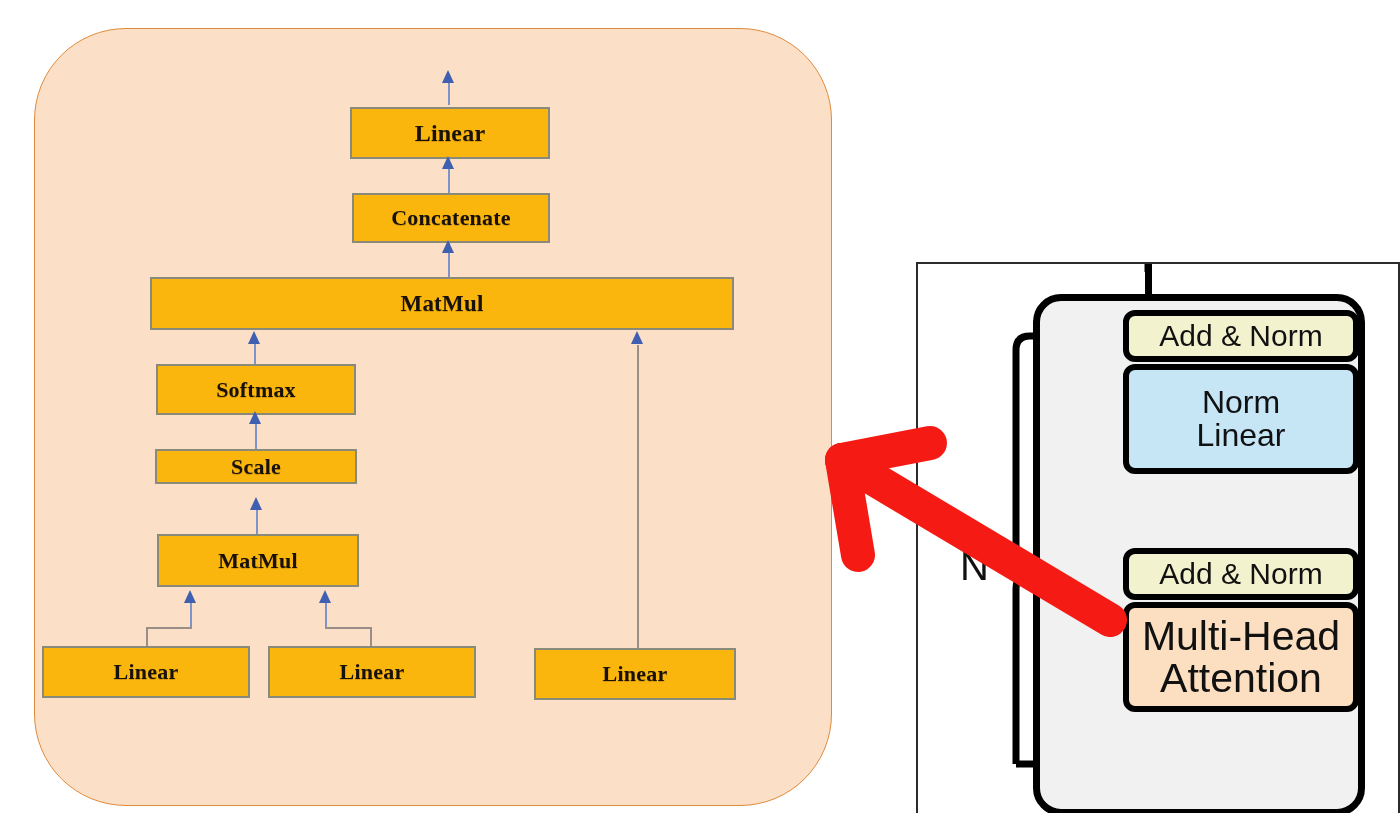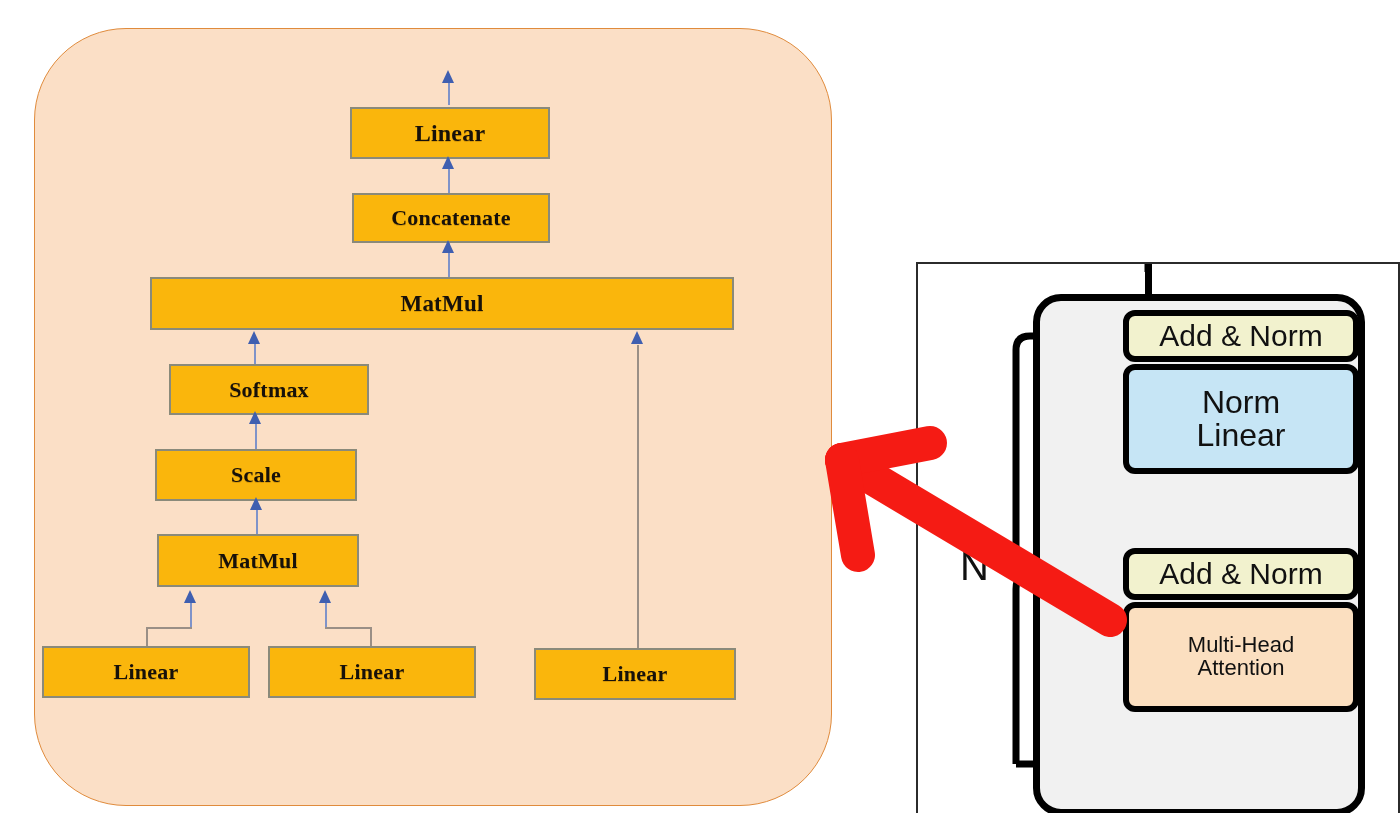--- a/index.html
+++ b/index.html
@@ -164,26 +164,26 @@
   <div class="arrowhead" style="left:442px; top:240px;"></div>
 
   <div class="gbox" style="left:150px; top:277px; width:584px; height:53px; font-size:23px;">MatMul</div>
 
   <div class="vline" style="left:254px; top:336px; height:28px;"></div>
   <div class="arrowhead" style="left:248px; top:331px;"></div>
 
   <div class="vline grayline" style="left:637px; top:345px; height:306px;"></div>
   <div class="arrowhead" style="left:631px; top:331px;"></div>
 
-  <div class="gbox" style="left:169px; top:364px; width:200px; height:51px; font-size:22px;">Softmax</div>
+  <div class="gbox" style="left:156px; top:364px; width:200px; height:51px; font-size:22px;">Softmax</div>
 
   <div class="vline" style="left:255px; top:415px; height:34px;"></div>
   <div class="arrowhead" style="left:249px; top:411px;"></div>
 
-  <div class="gbox" style="left:155px; top:449px; width:202px; height:52px; font-size:22px;">Scale</div>
+  <div class="gbox" style="left:155px; top:449px; width:202px; height:35px; font-size:22px;">Scale</div>
 
   <div class="vline" style="left:256px; top:501px; height:33px;"></div>
   <div class="arrowhead" style="left:250px; top:497px;"></div>
 
   <div class="gbox" style="left:157px; top:534px; width:202px; height:53px; font-size:22px;">MatMul</div>
 
   <div class="vline" style="left:190px; top:600px; height:28px;"></div>
   <div class="arrowhead" style="left:184px; top:590px;"></div>
   <div class="elbow-h" style="left:146px; top:627px; width:46px;"></div>
   <div class="elbow-v" style="left:146px; top:627px; height:22px;"></div>
@@ -232,21 +232,21 @@
 
     <div class="tbox" style="left:205px; top:46px; width:236px; height:52px; background:#f2f2ce; font-size:30px;">Add &amp; Norm</div>
 
     <div class="tbox" style="left:205px; top:100px; width:236px; height:110px; background:#c6e5f5; font-size:32px;">
       <span>Norm</span>
       <span>Linear</span>
     </div>
 
     <div class="tbox" style="left:205px; top:284px; width:236px; height:52px; background:#f2f2ce; font-size:30px;">Add &amp; Norm</div>
 
-    <div class="tbox" style="left:205px; top:338px; width:236px; height:110px; background:#fbdfc0; font-size:22px;">
+    <div class="tbox" style="left:205px; top:338px; width:236px; height:110px; background:#fbdfc0; font-size:41px;">
       <span>Multi-Head</span>
       <span>Attention</span>
     </div>
 
   </div>
 
   <svg id="red-arrow" viewBox="0 0 350 230">
     <g stroke="#f51b14" stroke-width="34" stroke-linecap="round" stroke-linejoin="round" fill="none">
 
       <path d="M 310 205 L 42 45"></path>

